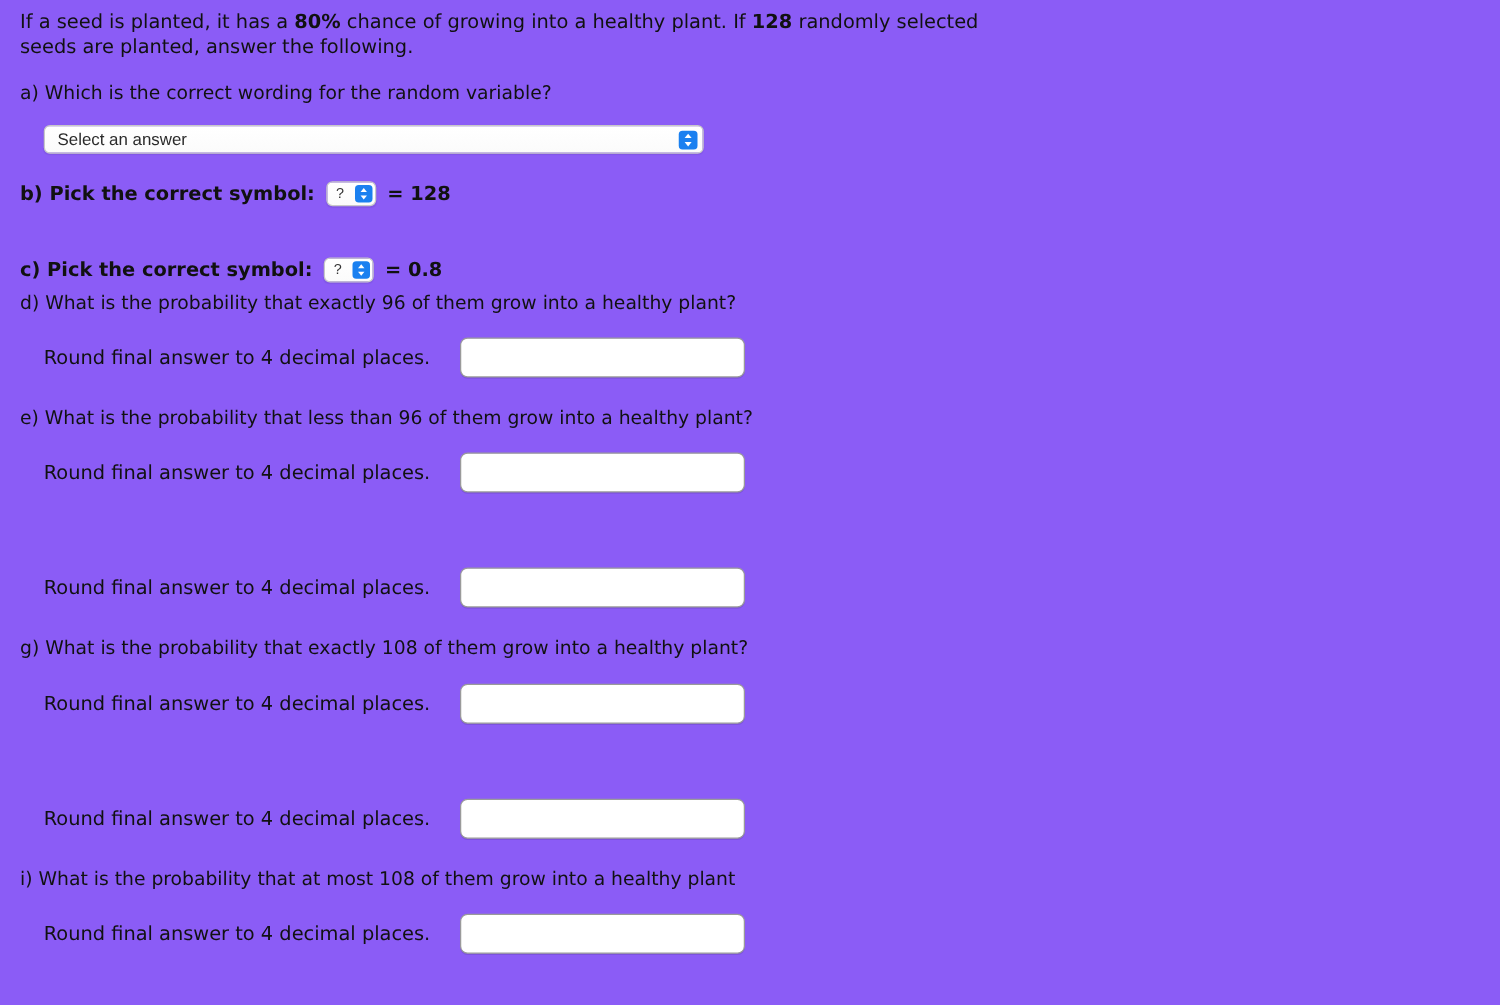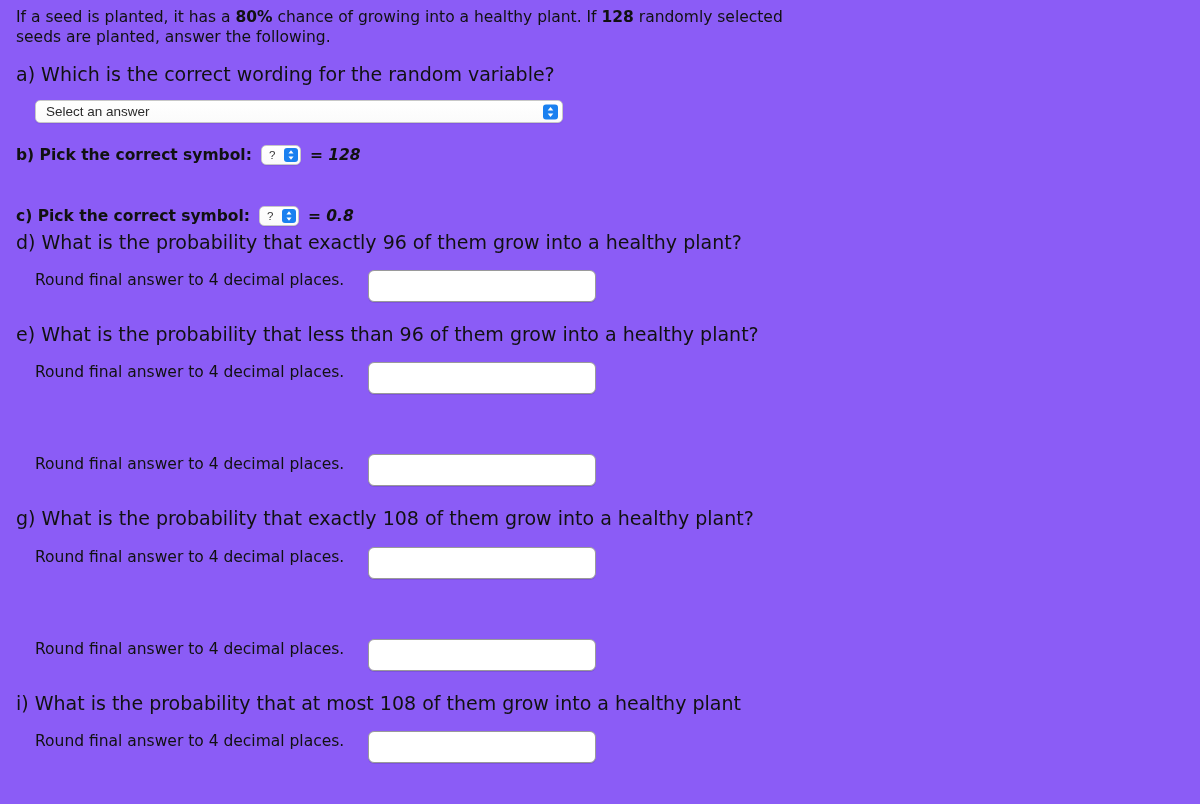--- a/index.html
+++ b/index.html
@@ -33,31 +33,32 @@
     font-size: 15.5px;
     line-height: 20px;
     color: #111111;
   }
 
   .num { font-weight: 600; }
 
   .qline {
     position: absolute;
     left: 16px;
-    font-size: 19px;
+    font-size: 15px;
     line-height: 20px;
     color: #111111;
     white-space: nowrap;
   }
 
   
   .answer-row {
     position: absolute;
     left: 35px;
     display: flex;
+    align-items: center;
     gap: 16px;
   }
   .answer-label {
     font-size: 15.5px;
     line-height: 20px;
     color: #111111;
     white-space: nowrap;
     padding-right: 8px;
   }
   .answer-input {
@@ -153,21 +154,20 @@
   .mini-select .stepper {
     right: 2px;
     width: 14px;
     height: 14px;
   }
   .eq {
     padding-left: 9px;
     font-size: 15.5px;
     color: #111111;
     font-weight: 600;
-    font-style: italic;
   }
 </style>
 </head>
 <body>
 
 <div class="page">
 
   <div class="intro"><span>If a seed is planted, it has a </span><span class="num">80%</span><span> chance of growing into a healthy plant. If </span><span class="num">128</span><span> randomly selected seeds are planted, answer the following.</span></div>
 
   <div class="qline" style="top:64px">a) Which is the correct wording for the random variable?</div>

